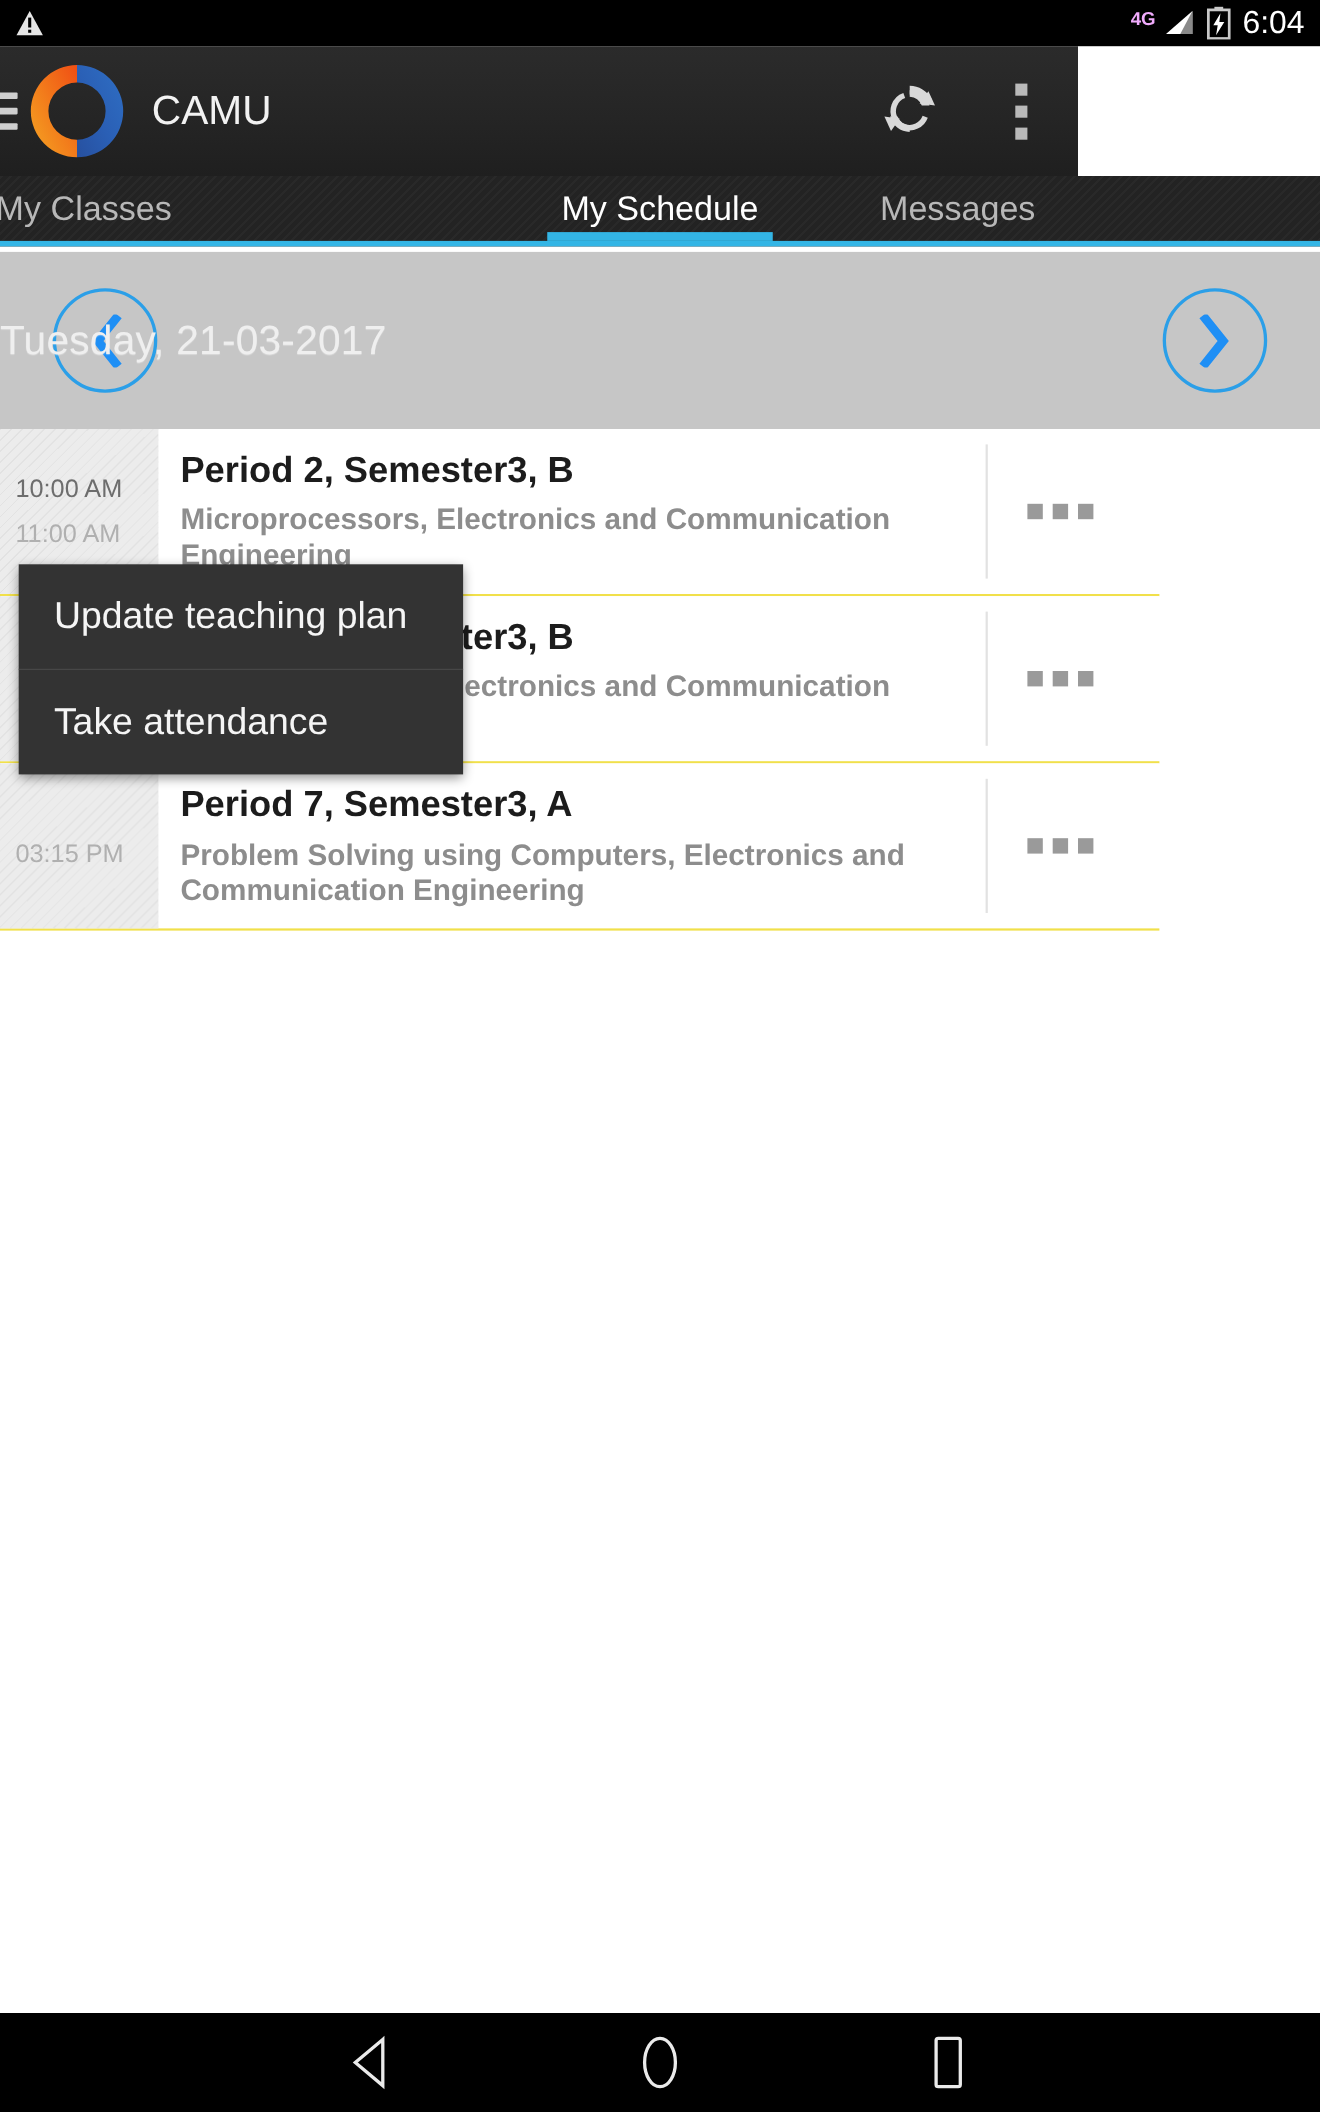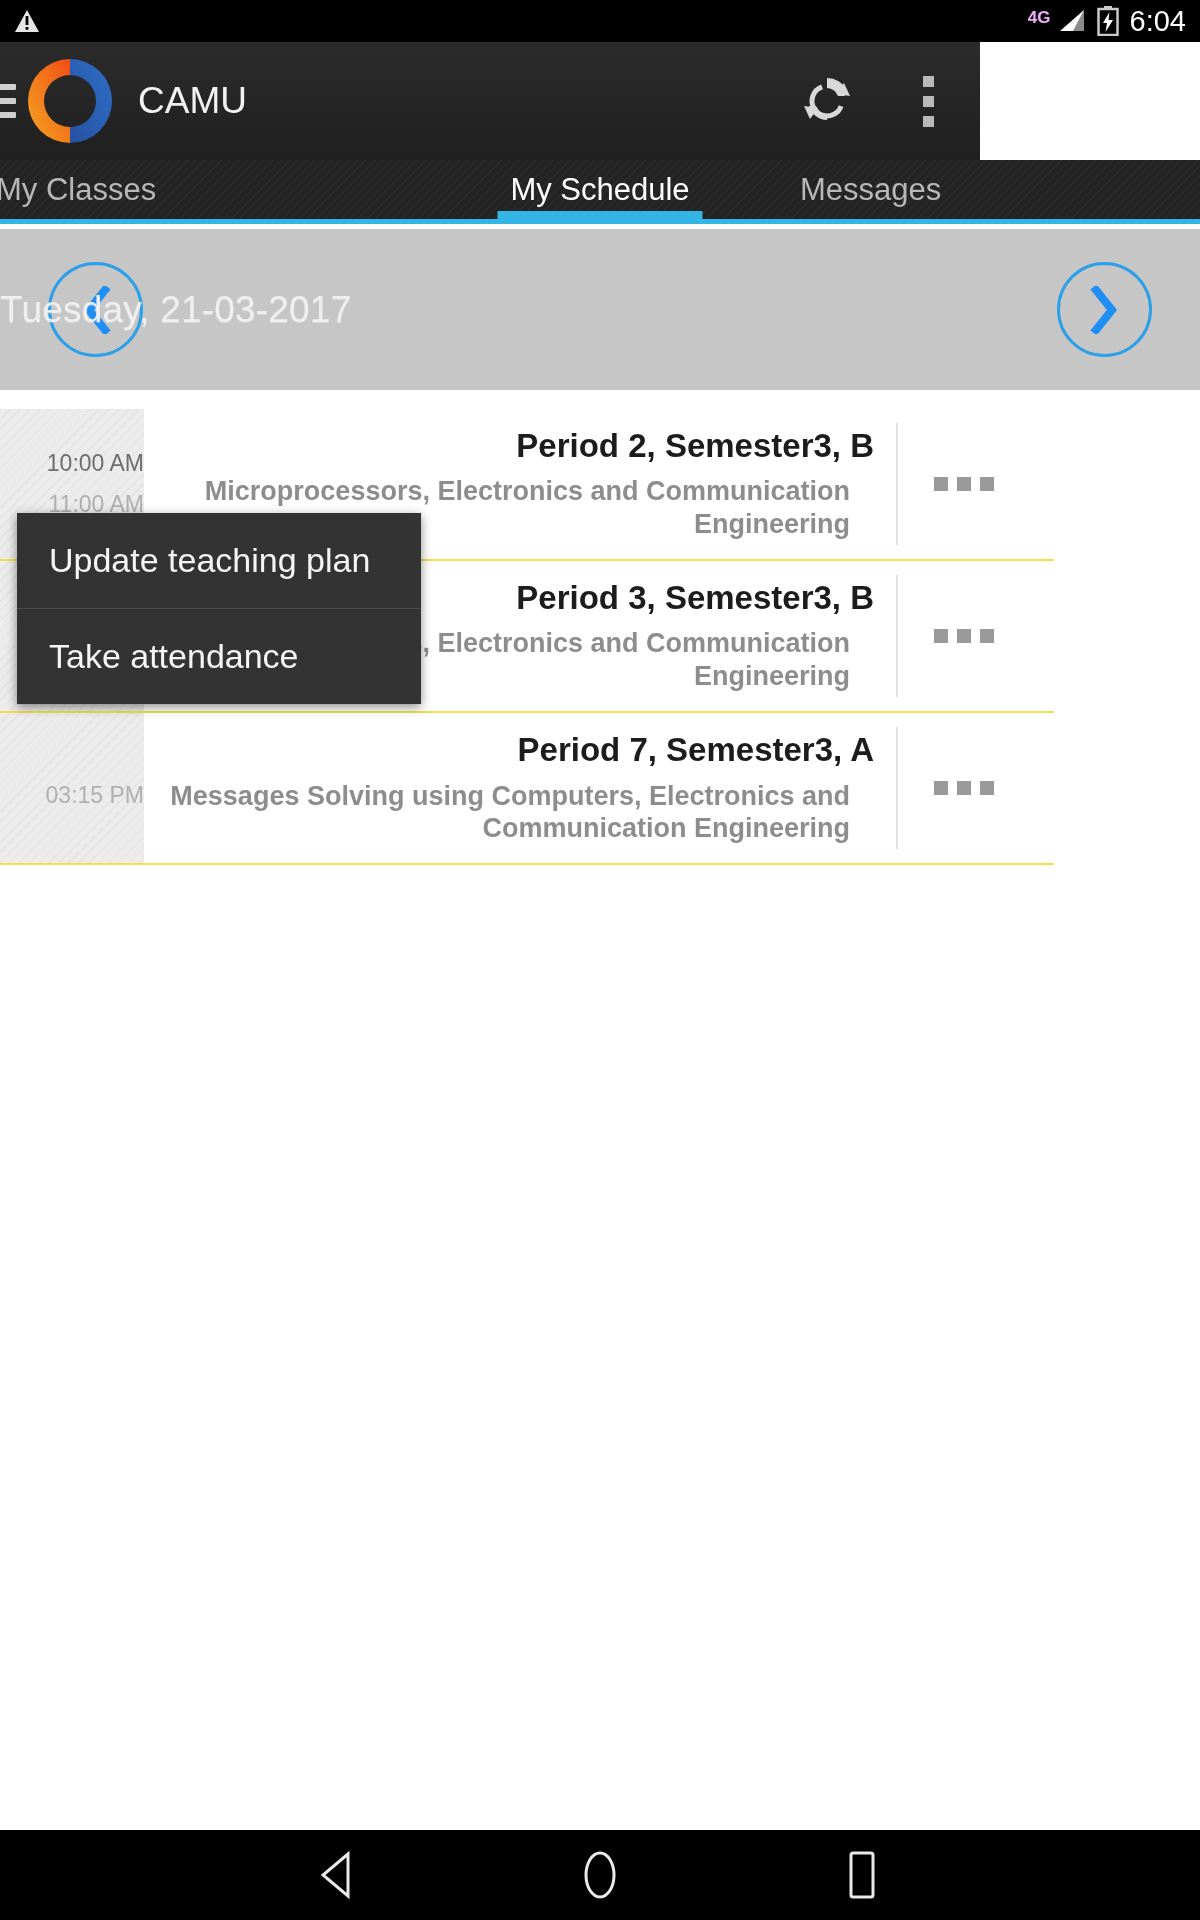--- a/index.html
+++ b/index.html
@@ -79,21 +79,21 @@
   .arrow-btn.next { margin-right:48px; margin-left:auto; }
   .chev { width:30px; height:48px; }
   .date-label {
     position:absolute; left:0; right:0; text-align:left;
     font-size:37px; color:#efefef; letter-spacing:0.2px;
     text-shadow:0 1px 1px rgba(255,255,255,0.35);
     pointer-events:none;
   }
 
   
-  .list { position:absolute; top:409px; left:0; width:1054px;text-align:right; }
+  .list { position:absolute; top:390px; left:0; width:1054px; }
   .row { position:relative; display:flex; background:#fff;
          border-bottom:2px solid #f1e04a; min-height:123px; }
   .row .timecol {
     width:144px; flex:none;
     background:
       repeating-linear-gradient(135deg, rgba(0,0,0,0.045) 0 1px, rgba(0,0,0,0) 1px 7px),
       #ececec;
     display:flex; flex-direction:column; justify-content:center; gap:14px;
     padding-left:14px;
   }
@@ -276,21 +276,21 @@
       </div>
     </div>
 
     <div class="row">
       <div class="timecol">
         <span class="t-start"></span>
         <span class="t-end">03:15 PM</span>
       </div>
       <div class="body">
         <div class="title">Period 7, Semester3, A</div>
-        <div class="subtitle">Messages Solving using Computers, Electronics and Communication Engineering</div>
+        <div class="subtitle">Problem Solving using Computers, Electronics and Communication Engineering</div>
       </div>
       <div class="menucol">
         <span class="dots">
             <i></i>
             <i></i>
             <i></i>
           </span>
       </div>
     </div>
 

